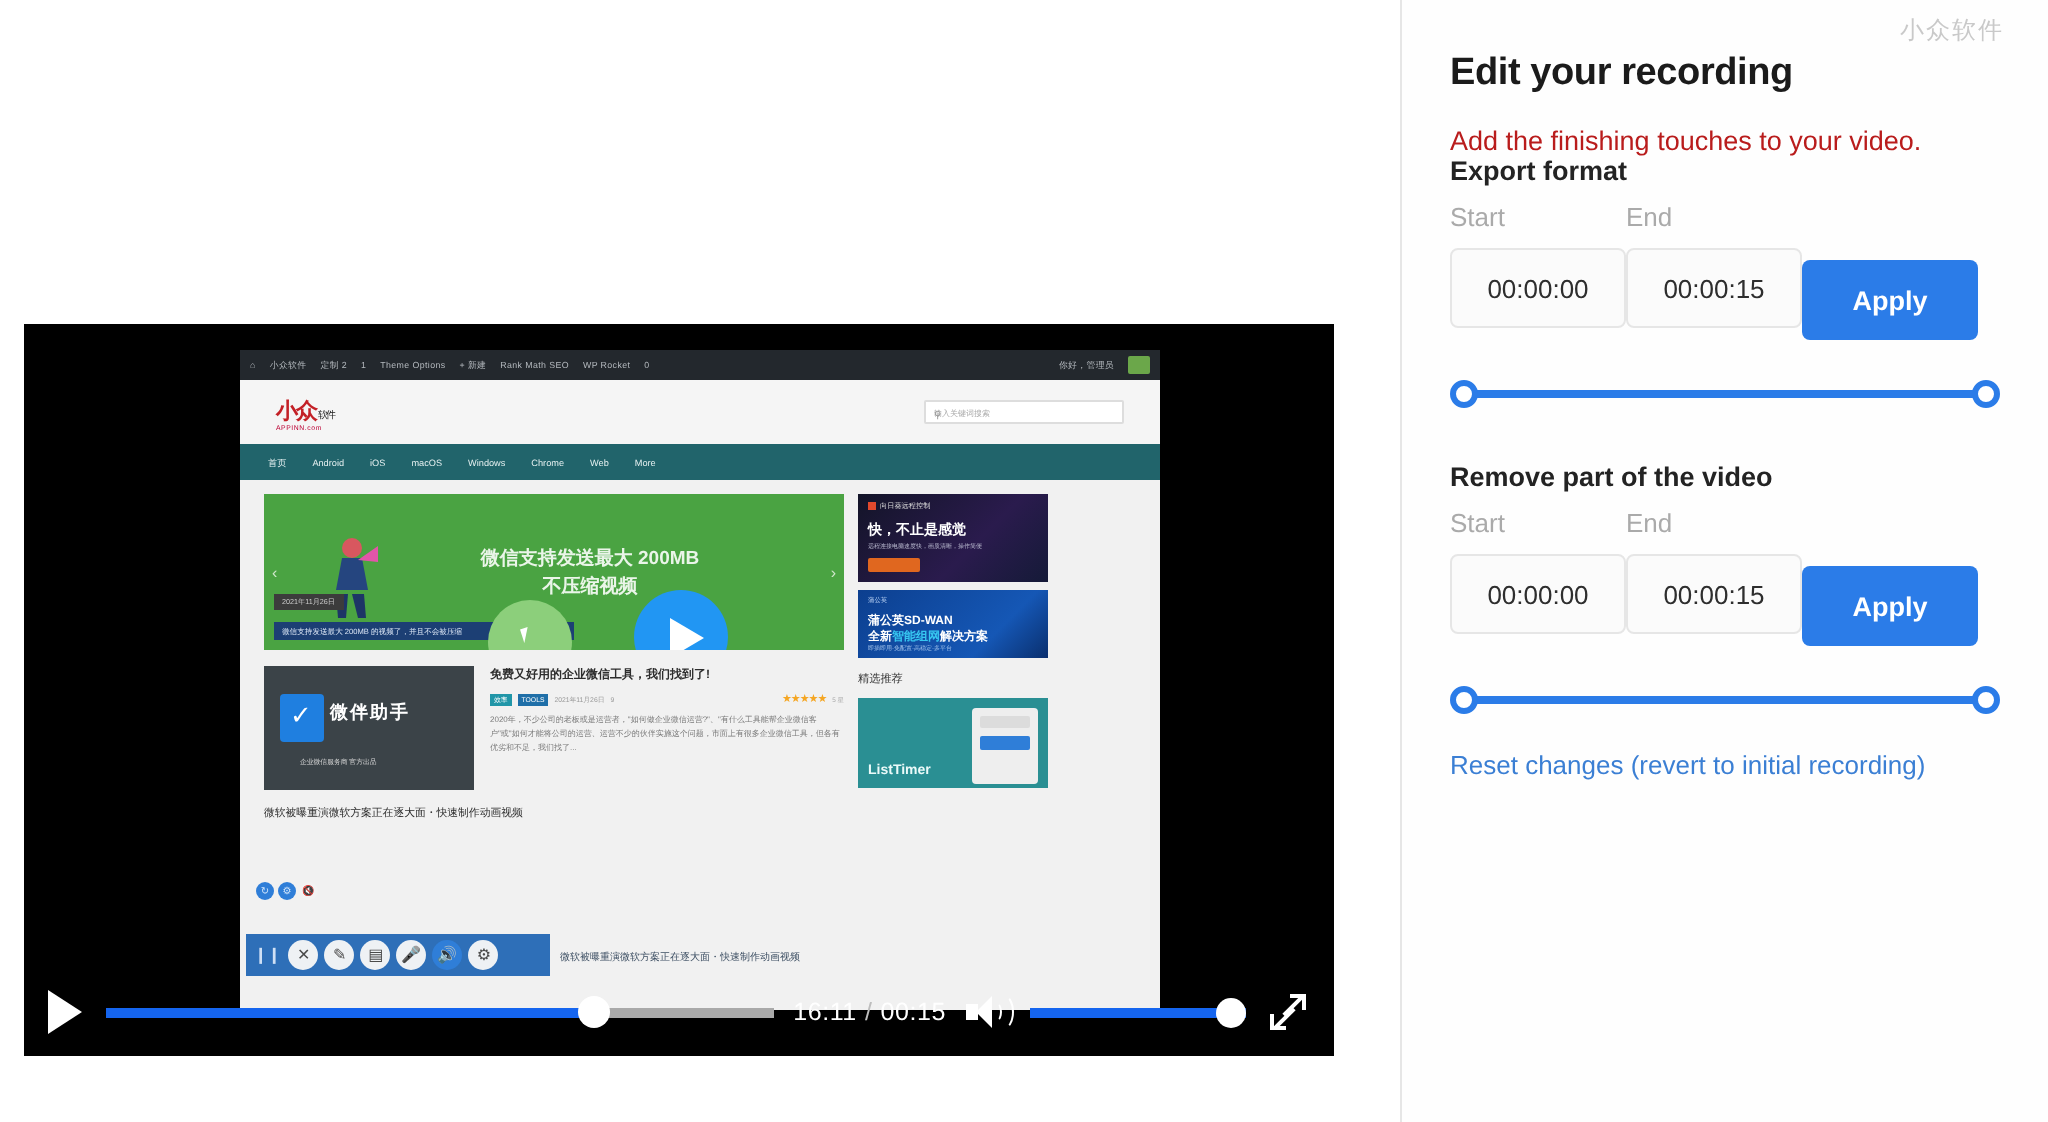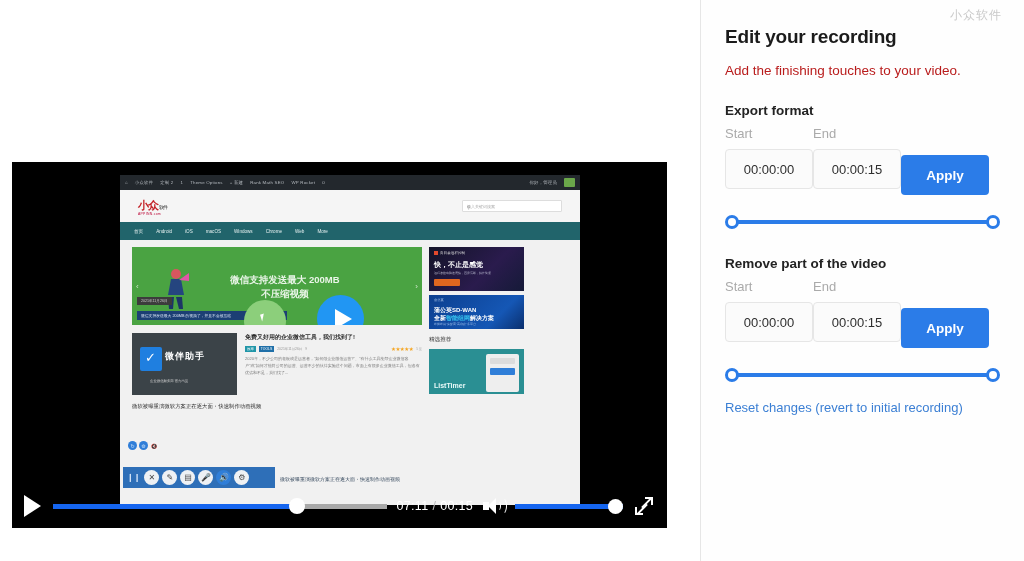--- a/index.html
+++ b/index.html
@@ -39,21 +39,21 @@
 
   .rec-nav { height: 18px; background: #21646b; display: flex; align-items: center; padding-left: 14px; gap: 13px; }
   .rec-nav .ni { font-size: 4.6px; color: #e5f0f0; white-space: nowrap; }
 
   .rec-body { position: relative; padding: 7px 12px; }
   .rec-cols { display: flex; gap: 7px; }
   .rec-main { width: 290px; }
   .rec-side { width: 95px; }
 
   .banner { position: relative; height: 78px; background: #4aa342; overflow: hidden; }
-  .banner .btitle { position: absolute; left: 58px; top: 26px; width: 190px;
+  .banner .btitle { position: absolute; left: 68px; top: 26px; width: 190px;
     text-align: center; font-size: 9.5px; font-weight: bold; color: #eaf5e8; line-height: 1.45; }
   .banner .arrow { position: absolute; top: 35px; font-size: 8px; color: #cfe6cb; }
   .banner .arrow.l { left: 4px; } .banner .arrow.r { right: 4px; }
   .banner .person { position: absolute; left: 33px; top: 20px; width: 26px; height: 42px; }
   .banner .tag1 { position: absolute; left: 5px; bottom: 20px; background: #3c3c3c; color: #ccc;
      font-size: 3.6px; padding: 2px 4px; }
   .banner .tag2 { position: absolute; left: 5px; bottom: 5px; background: #1c3f74; color: #dbe6f5;
      font-size: 3.8px; padding: 2px 4px; width: 150px; }
   .ripple { position: absolute; left: 112px; top: 53px; width: 42px; height: 42px; border-radius: 50%;
      background: #8ccf7b; }
@@ -154,21 +154,21 @@
   .fs .h2 { position: absolute; right: 2px; top: 2px; width: 2px; height: 8px; background: #fff; }
   .fs .h3 { position: absolute; left: 2px; bottom: 2px; width: 8px; height: 2px; background: #fff; }
   .fs .h4 { position: absolute; left: 2px; bottom: 2px; width: 2px; height: 8px; background: #fff; }
 
   
   .panel { position: absolute; left: 700px; top: 0; width: 324px; height: 561px;
      background: #fefefe; border-left: 1px solid #e6e6e6; padding: 0 24px; }
   .watermark { position: absolute; right: 22px; top: 7px; font-size: 12px; color: #c9c9c9; letter-spacing: 1px; }
   .p-title { margin-top: 26px; font-size: 19px; font-weight: bold; color: #1b1b1b; letter-spacing: -.2px; }
   .p-sub { margin-top: 15px; font-size: 13.5px; color: #b91c1c; }
-  .p-label { margin-top: 25px; font-size: 13.5px; font-weight: bold; color: #232323; }
+  .p-label { font-size: 13.5px; font-weight: bold; color: #232323; }
   .select { position: relative; margin-top: 12px; height: 42px; border: 1px solid #e3e3e3; border-radius: 4px;
      background: #fff; display: flex; align-items: center; padding: 0 14px; cursor: pointer; }
   .select .sv { font-size: 13.5px; color: #3a3a3a; }
   .chev { position: absolute; right: 14px; top: 15px; width: 9px; height: 9px;
      border-right: 1.6px solid #8a8a8a; border-bottom: 1.6px solid #8a8a8a; transform: rotate(45deg); }
   .sec-title { margin-top: 26px; font-size: 13.5px; font-weight: bold; color: #232323; }
   .fieldrow { display: flex; margin-top: 8px; }
   .fieldcol { width: 88px; }
   .f-lab { font-size: 13px; color: #aaaaaa; }
   .f-box { margin-top: 8px; height: 40px; border: 1px solid #e6e6e6; border-radius: 4px; background: #fbfbfb;
@@ -324,21 +324,21 @@
       </div>
 
       <div class="ctrl">
         <div class="playbtn"></div>
         <div class="seek">
           <div class="track"></div>
           <div class="fill" id="seekfill" style="width: 73%;"></div>
           <div class="thumb" id="seekthumb" style="left: 73%;"></div>
         </div>
         <div class="tm">
-          <span>07:11</span><span class="sl">/</span><span>00:15</span>
+          <span>16:11</span><span class="sl">/</span><span>00:15</span>
         </div>
         <div class="spk">
           <div class="body"></div>
             <div class="cone"></div>
             <div class="w1"></div>
             <div class="w2"></div>
         </div>
         <div class="vol">
           <div class="vtrack"></div>
           <div class="vthumb"></div>

